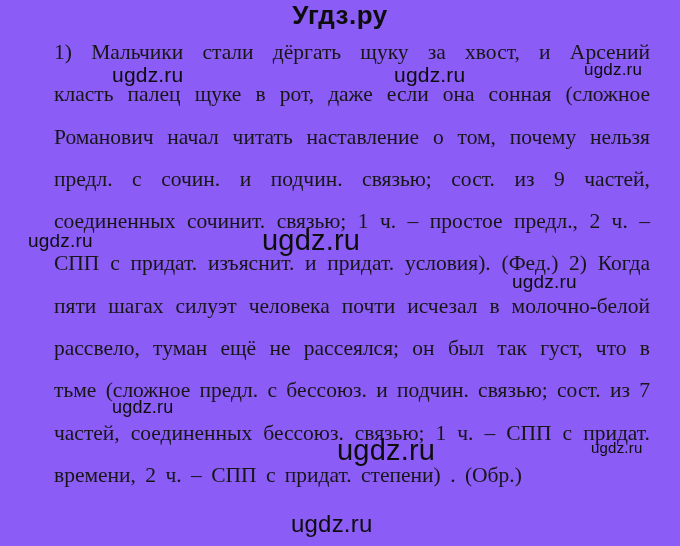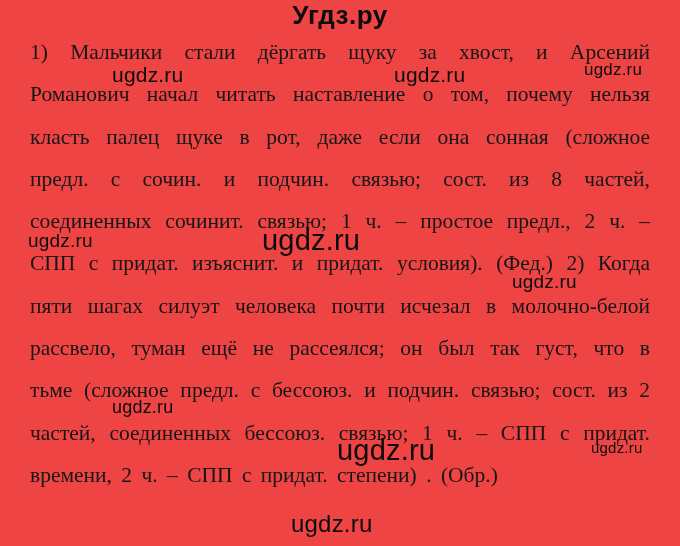--- a/index.html
+++ b/index.html
@@ -7,21 +7,21 @@
     width: 680px;
     height: 546px;
     background: #ffffff;
     position: relative;
     overflow: hidden;
     font-family: "Liberation Serif", serif;
   }
   .page {
     position: absolute;
     inset: 0;
-    background: #ef4444;
+    background: #8b5cf6;
   }
   .site-title {
     position: absolute;
     top: 0px;
     left: 0;
     width: 100%;
     text-align: center;
     font-family: "Liberation Sans", sans-serif;
     font-weight: bold;
     font-size: 26px;
@@ -37,20 +37,21 @@
     color: #161616;
   }
   .text-line {
     font-family: "Liberation Serif", serif;
     font-size: 21.5px;
     line-height: 42.3px;
     height: 42.3px;
     white-space: nowrap;
     text-align: justify;
     text-align-last: justify;
+    margin-left: 24px;
   }
   .text-line.first { text-indent: 0; }
   .text-line.last {
     text-align: left;
     text-align-last: left;
     word-spacing: 4px;
   }
   .watermark {
     position: absolute;
     font-family: "Liberation Sans", sans-serif;
@@ -72,28 +73,28 @@
 </style>
 </head>
 <body>
 
 <div class="page">
 
   <div class="site-title">Угдз.ру</div>
 
   <div class="text-block">
     <div class="text-line first">1) Мальчики стали дёргать щуку за хвост, и Арсений</div>
+    <div class="text-line">класть палец щуке в рот, даже если она сонная (сложное</div>
     <div class="text-line">Романович начал читать наставление о том, почему нельзя</div>
-    <div class="text-line">класть палец щуке в рот, даже если она сонная (сложное</div>
-    <div class="text-line">предл. с сочин. и подчин. связью; сост. из 8 частей,</div>
+    <div class="text-line">предл. с сочин. и подчин. связью; сост. из 9 частей,</div>
     <div class="text-line">соединенных сочинит. связью; 1 ч. – простое предл., 2 ч. –</div>
     <div class="text-line">СПП с придат. изъяснит. и придат. условия). (Фед.) 2) Когда</div>
     <div class="text-line">пяти шагах силуэт человека почти исчезал в молочно-белой</div>
     <div class="text-line">рассвело, туман ещё не рассеялся; он был так густ, что в</div>
-    <div class="text-line">тьме (сложное предл. с бессоюз. и подчин. связью; сост. из 2</div>
+    <div class="text-line">тьме (сложное предл. с бессоюз. и подчин. связью; сост. из 7</div>
     <div class="text-line">частей, соединенных бессоюз. связью; 1 ч. – СПП с придат.</div>
     <div class="text-line last">времени, 2 ч. – СПП с придат. степени) . (Обр.)</div>
   </div>
 
   <span class="watermark w1">ugdz.ru</span>
   <span class="watermark w2">ugdz.ru</span>
   <span class="watermark w3">ugdz.ru</span>
   <span class="watermark w4">ugdz.ru</span>
   <span class="watermark w5">ugdz.ru</span>
   <span class="watermark w6">ugdz.ru</span>

